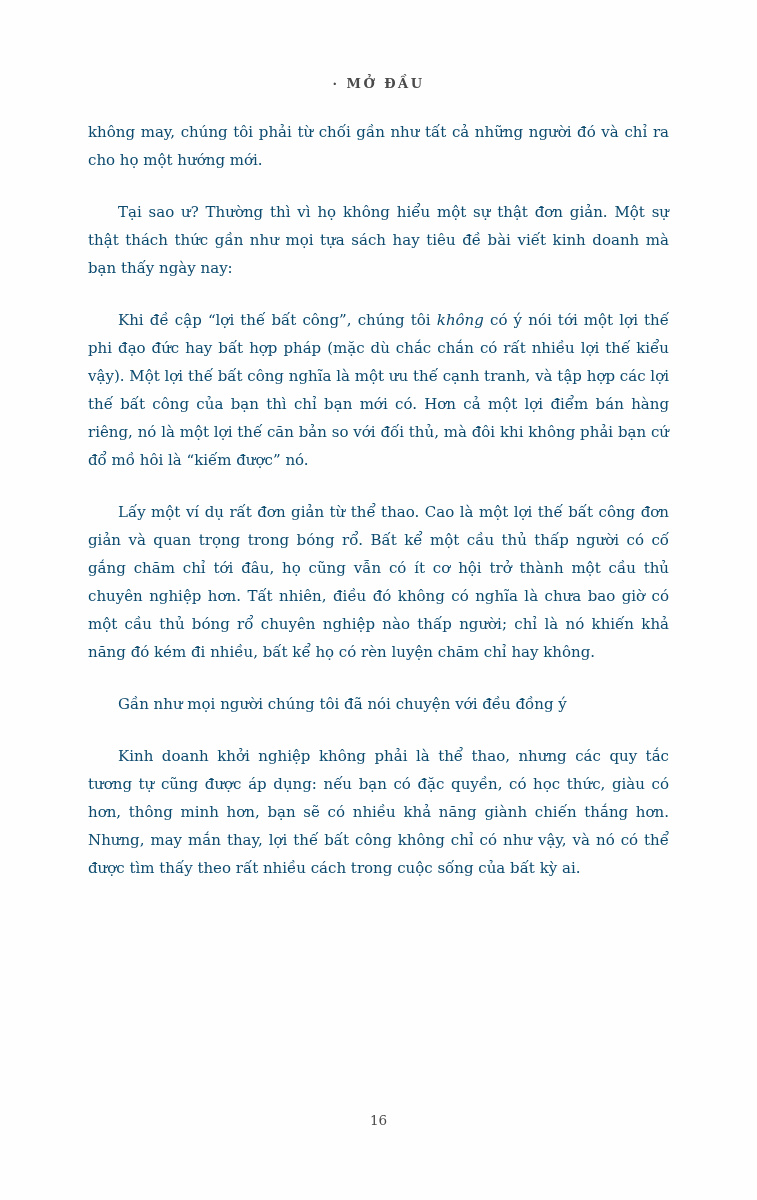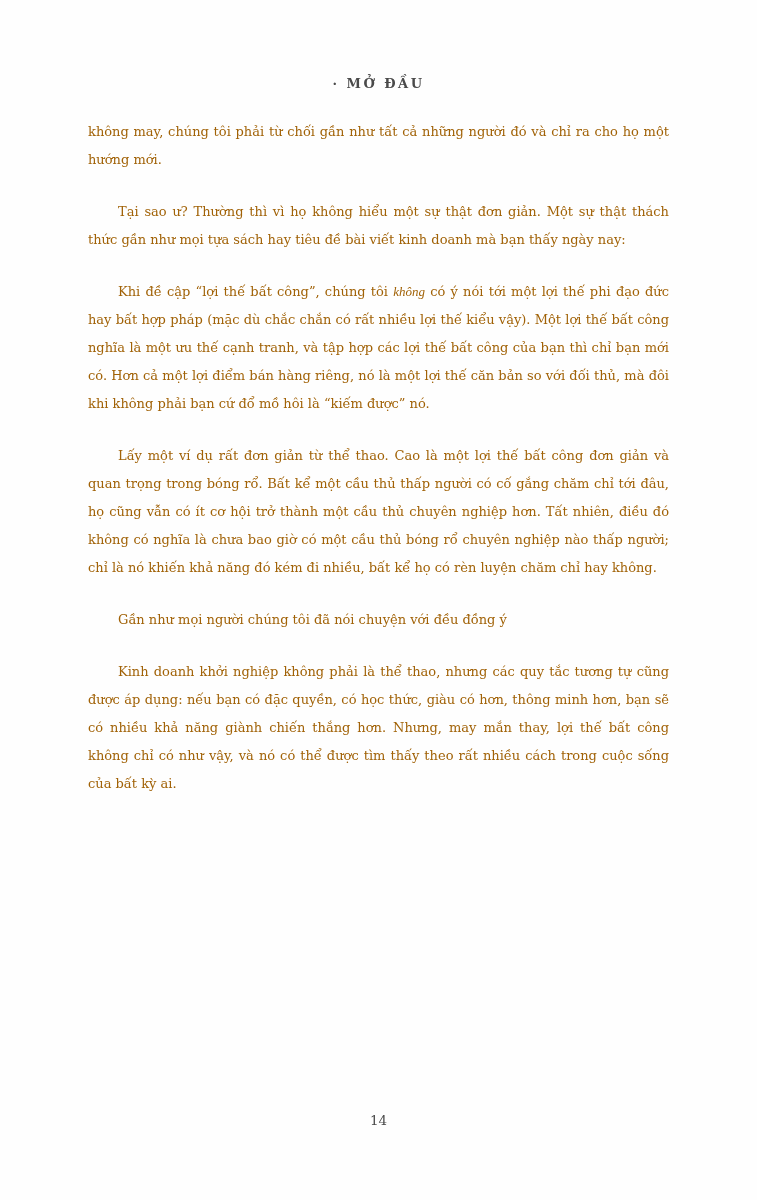--- a/index.html
+++ b/index.html
@@ -29,38 +29,37 @@
     color: #4a4a4a;
   }
   .text-block {
     position: absolute;
     top: 118px;
     left: 88px;
     width: 581px;
   }
   .para {
     margin: 0;
-    font-size: 13px;
+    font-size: 15px;
     line-height: 28px;
     text-align: justify;
-    color: #a16207;
+    color: #0c4a6e;
   }
   .para.indent {
     text-indent: 30px;
     margin-top: 24px;
   }
   .para.bold {
     font-weight: 700;
   }
   .para.spaced {
     margin: 15px 0;
   }
   .italic {
     font-style: italic;
-    font-family: Liberation Serif, serif;
   }
   .page-number {
     position: absolute;
     bottom: 72px;
     left: 0;
     right: 0;
     text-align: center;
     font-size: 13.5px;
     color: #4a4a4a;
   }
@@ -73,14 +72,14 @@
 
   <div class="text-block">
       <p class="para"><span>không may, chúng tôi phải từ chối gần như tất cả những người đó và chỉ ra cho họ một hướng mới.</span></p>
       <p class="para indent"><span>Tại sao ư? Thường thì vì họ không hiểu một sự thật đơn giản. Một sự thật thách thức gần như mọi tựa sách hay tiêu đề bài viết kinh doanh mà bạn thấy ngày nay:</span></p>
       <p class="para indent"><span>Khi đề cập “lợi thế bất công”, chúng tôi </span><span class="italic">không</span><span> có ý nói tới một lợi thế phi đạo đức hay bất hợp pháp (mặc dù chắc chắn có rất nhiều lợi thế kiểu vậy). Một lợi thế bất công nghĩa là một ưu thế cạnh tranh, và tập hợp các lợi thế bất công của bạn thì chỉ bạn mới có. Hơn cả một lợi điểm bán hàng riêng, nó là một lợi thế căn bản so với đối thủ, mà đôi khi không phải bạn cứ đổ mồ hôi là “kiếm được” nó.</span></p>
       <p class="para indent"><span>Lấy một ví dụ rất đơn giản từ thể thao. Cao là một lợi thế bất công đơn giản và quan trọng trong bóng rổ. Bất kể một cầu thủ thấp người có cố gắng chăm chỉ tới đâu, họ cũng vẫn có ít cơ hội trở thành một cầu thủ chuyên nghiệp hơn. Tất nhiên, điều đó không có nghĩa là chưa bao giờ có một cầu thủ bóng rổ chuyên nghiệp nào thấp người; chỉ là nó khiến khả năng đó kém đi nhiều, bất kể họ có rèn luyện chăm chỉ hay không.</span></p>
       <p class="para indent"><span>Gần như mọi người chúng tôi đã nói chuyện với đều đồng ý</span></p>
       <p class="para indent"><span>Kinh doanh khởi nghiệp không phải là thể thao, nhưng các quy tắc tương tự cũng được áp dụng: nếu bạn có đặc quyền, có học thức, giàu có hơn, thông minh hơn, bạn sẽ có nhiều khả năng giành chiến thắng hơn. Nhưng, may mắn thay, lợi thế bất công không chỉ có như vậy, và nó có thể được tìm thấy theo rất nhiều cách trong cuộc sống của bất kỳ ai.</span></p>
     </div>
 
-  <div class="page-number">14</div>
+  <div class="page-number">16</div>
 </div>
 
 </body></html>

